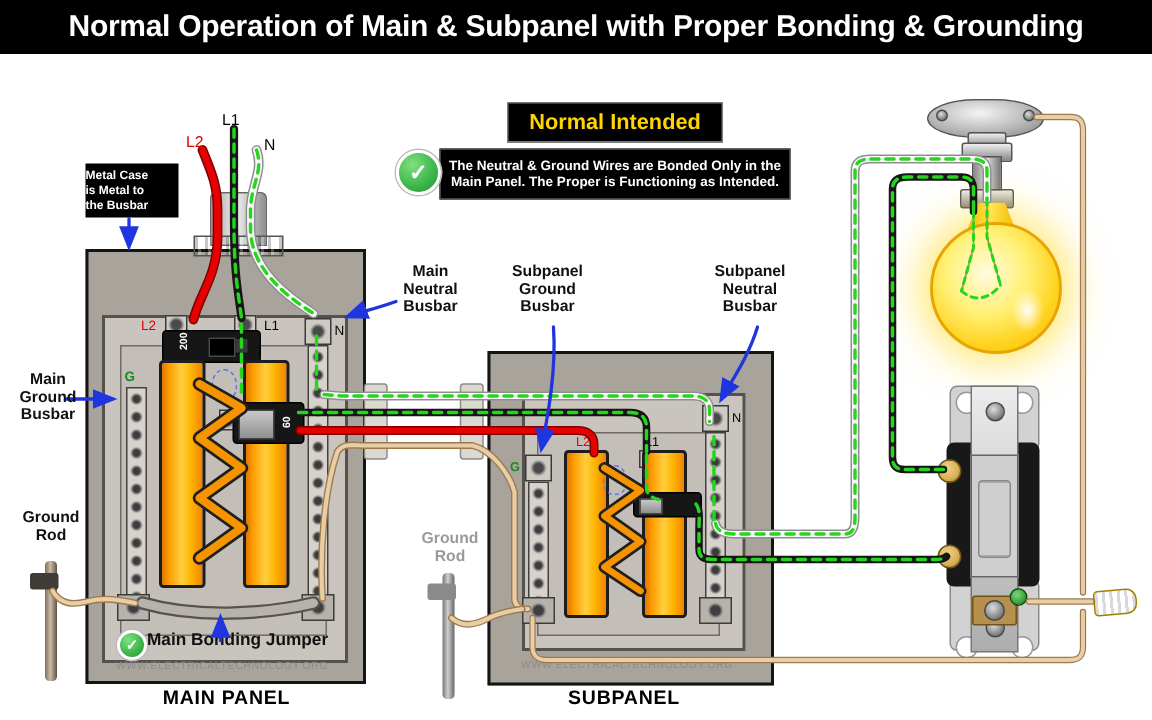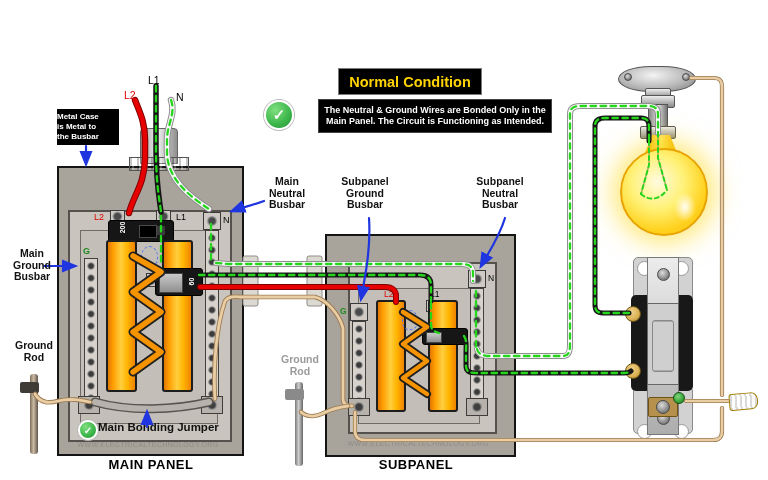--- a/index.html
+++ b/index.html
@@ -81,20 +81,23 @@
   .nut{background:linear-gradient(180deg,#ffe23d,#e6b800);border:1px solid #a07d00;border-radius:3px 7px 7px 3px;
     background-image:repeating-linear-gradient(90deg,rgba(0,0,0,.15) 0 2px,rgba(0,0,0,0) 2px 5px);transform:rotate(-5deg);}
   svg{position:absolute;left:0;top:0;pointer-events:none;}
   .wireG{fill:none;stroke-linecap:round;stroke-linejoin:round;}
 </style>
 </head>
 <body>
 
 <div id="scene">
 
+  <div class="abs titlebar">
+    <span>Normal Operation of Main &amp; Subpanel with Proper Bonding &amp; Grounding</span>
+  </div>
 
   <div class="abs case" style="left:57px;top:166px;width:183px;height:286px;"></div>
   <div class="abs inner" style="left:68px;top:210px;width:160px;height:228px;"></div>
   <div class="abs inner2" style="left:80px;top:230px;width:136px;height:192px;"></div>
   <div class="abs" style="left:83px;top:246px;color:#1c8a1c;font-size:9px;font-weight:bold;">G</div>
   <div class="abs busbar" style="left:84px;top:258px;width:12px;height:144px;"></div>
   <div class="abs busbar" style="left:205px;top:230px;width:12px;height:172px;"></div>
   <div class="abs term" style="left:203px;top:212px;width:16px;height:16px;"></div>
   <div class="abs btermlbl" style="left:223px;top:215px;">N</div>
   <div class="abs bracket" style="left:78px;top:396px;width:20px;height:16px;"></div>
@@ -289,25 +292,25 @@
     </g>
   </svg>
 
   <div class="abs nut" style="left:729px;top:393px;width:27px;height:15px;z-index:6;"></div>
 
   <div class="abs btermlbl" style="left:148px;top:74px;font-size:10.5px;z-index:6;">L1</div>
   <div class="abs btermlbl" style="left:124px;top:89px;font-size:10.5px;color:#e00000;z-index:6;">L2</div>
   <div class="abs btermlbl" style="left:176px;top:91px;font-size:10.5px;z-index:6;">N</div>
 
   <div class="abs badge" style="z-index:6;">
-    <span>Normal Condition</span>
-  </div>
-  <div class="abs notebox" style="z-index:6;margin-left:25px;">
+    <span>Normal Intended</span>
+  </div>
+  <div class="abs notebox" style="z-index:6;">
     <div>The Neutral &amp; Ground Wires are Bonded Only in the</div>
-    <div>Main Panel. The Circuit is Functioning as Intended.</div>
+    <div>Main Panel. The Proper is Functioning as Intended.</div>
   </div>
   <div class="abs check big" style="z-index:7;">
       <span>✓</span>
     </div>
 
   <div class="abs blackbox" style="left:57px;top:109px;width:62px;height:36px;z-index:6;">
     <div>Metal Case</div>
     <div>is Metal to</div>
     <div>the Busbar</div>
   </div>

